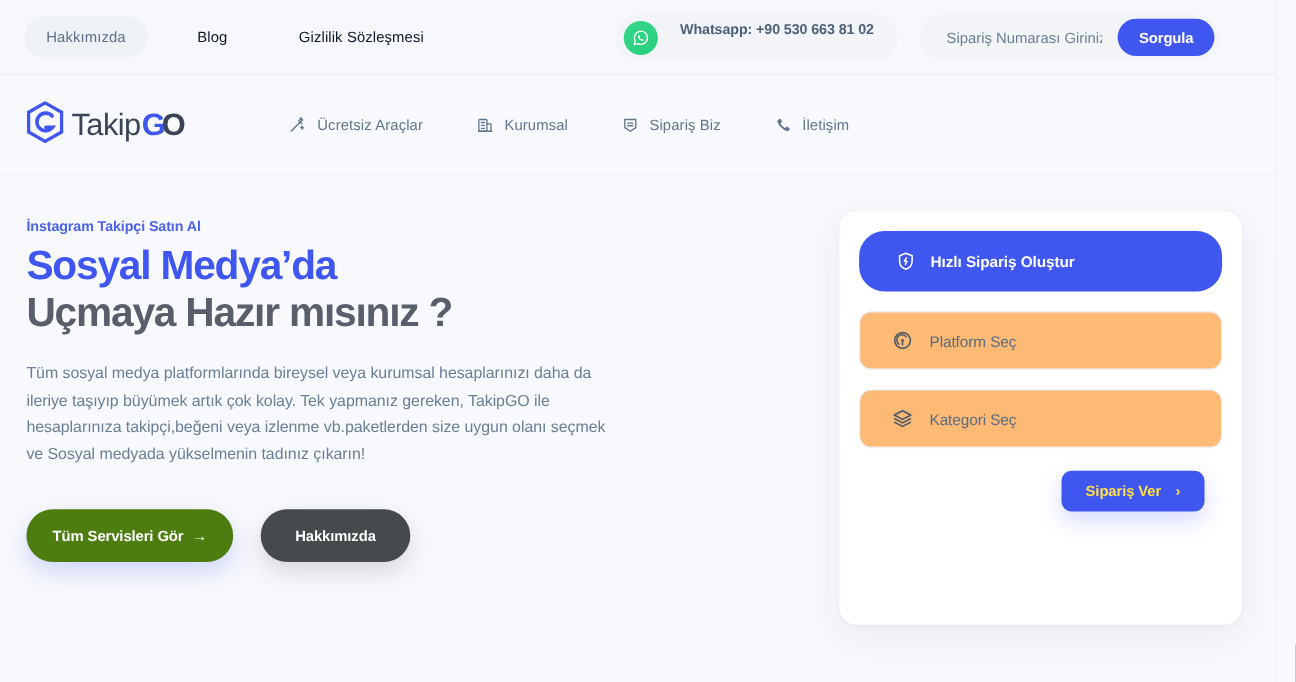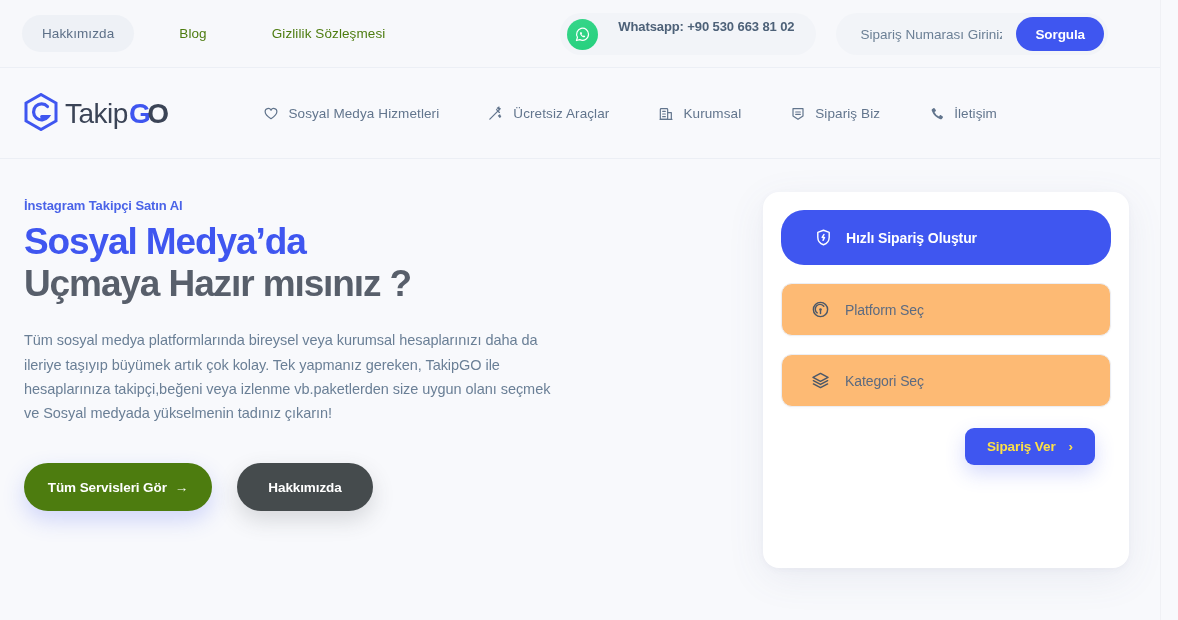--- a/index.html
+++ b/index.html
@@ -14,21 +14,21 @@
 
   
   .topbar {
     position: absolute; left:0; top:0; width:1160px; height:68px;
     background:#f7f8fb;
     border-bottom:1px solid #eceff5;
     display:flex; align-items:center;
   }
   .topnav { display:flex; align-items:center; margin-left:22px; }
   .topnav-item {
-    font-size:13.5px; color:#4d7c0f; letter-spacing:.1px;
+    font-size:13.5px; color:#0f172a; letter-spacing:.1px;
     padding:11px 20px; border-radius:22px; white-space:nowrap;
     text-decoration:none; cursor:pointer;
   }
   .topnav-item.active { background:#eef1f6; color:#5d7088; }
   .topnav-gap1 { width:25px; }
   .topnav-gap2 { width:25px; }
 
   .topbar-right {
     position:absolute; right:52px; top:0; height:68px;
     display:flex; align-items:center; gap:20px;
@@ -213,28 +213,20 @@
         </svg>
       </span>
       <span class="logo-word">
         <span class="logo-takip">Takip</span>
           <span class="logo-g">G</span>
           <span class="logo-o">O</span>
       </span>
     </div>
 
     <nav class="mainnav">
-      <div class="nav-item">
-        <span class="nav-ico">
-          <svg width="16" height="16" viewBox="0 0 24 24" fill="none" stroke="currentColor" stroke-width="1.8" stroke-linecap="round" stroke-linejoin="round">
-            <path d="M20.8 8.6c0 4.8-8.8 10.4-8.8 10.4S3.2 13.4 3.2 8.6A4.6 4.6 0 0 1 12 6.5a4.6 4.6 0 0 1 8.8 2.1z"></path>
-          </svg>
-        </span>
-        <span>Sosyal Medya Hizmetleri</span>
-      </div>
 
       <div class="nav-item">
         <span class="nav-ico">
           <svg width="17" height="17" viewBox="0 0 24 24" fill="none" stroke="currentColor" stroke-width="1.8" stroke-linecap="round" stroke-linejoin="round">
             <path d="M4 20 16 8"></path>
             <path d="M14.5 4.5 17 3l-1 2.6L18.6 5l-1.6 2.3"></path>
             <path d="M16.2 15.4 18 14l-.8 2 2-.4-1.2 1.8"></path>
             <path d="M13.5 6.5 17.5 10.5"></path>
           </svg>
         </span>

